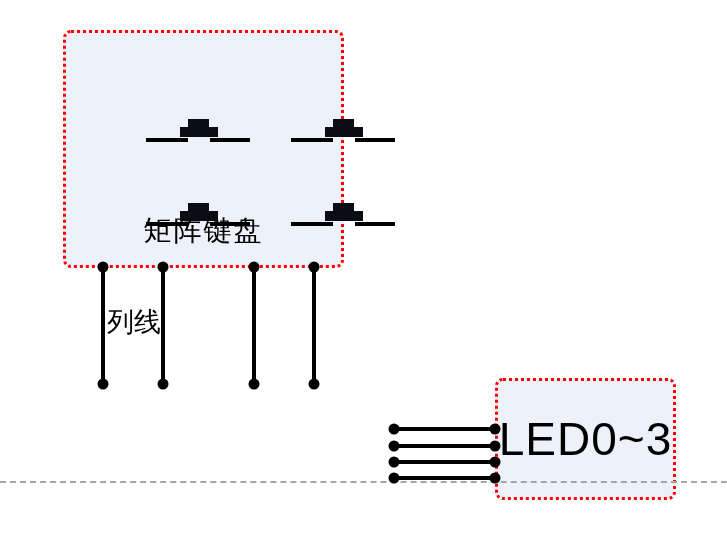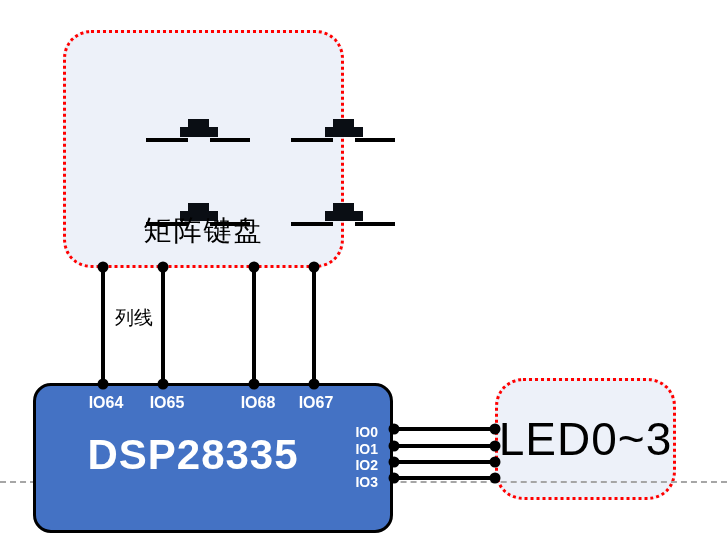--- a/index.html
+++ b/index.html
@@ -17,21 +17,21 @@
     background:#fff;
     overflow:hidden;
     font-family:"Liberation Sans","DejaVu Sans",sans-serif;
   }
 
   
   .soft-box{
     position:absolute;
     background:var(--box-fill);
     border:3px dotted var(--border-red);
-    border-radius:28px;
+    border-radius:8px;
     box-sizing:border-box;
   }
   .keyboard-box{left:63px;top:30px;width:281px;height:238px;z-index:1;}
   .led-box{left:495px;top:378px;width:181px;height:122px;z-index:1;
     display:flex;align-items:center;justify-content:center;}
 
   .led-label{
     font-size:46px;color:#000;letter-spacing:1px;
     line-height:1;white-space:nowrap;z-index:3;position:relative;
   }
@@ -78,21 +78,21 @@
   .h-wire{position:absolute;height:4px;background:var(--wire);left:393px;width:103px;z-index:4;}
   .hw-0{top:427px;} .hw-1{top:444px;} .hw-2{top:460px;} .hw-3{top:476px;}
 
   .dot{
     position:absolute;width:11px;height:11px;border-radius:50%;
     background:var(--wire);transform:translate(-50%,-50%);z-index:5;
   }
 
   .wire-label{
     position:absolute;top:308px;transform:translateX(-50%);
-    font-size:19px;color:#000;line-height:1.1;white-space:nowrap;
+    font-size:27px;color:#000;line-height:1.1;white-space:nowrap;
   }
   .wl-col{left:134px;} .wl-row{left:285px;}
 
   
   .guide-line{
     position:absolute;left:0;top:481px;width:727px;height:0;
     border-top:2px dashed var(--guide);z-index:2;
   }
 </style>
 </head>
@@ -130,31 +130,20 @@
     <div class="keyboard-label">矩阵键盘</div>
   </div>
 
   <div class="v-wire vw-0"></div>
   <div class="v-wire vw-1"></div>
   <div class="v-wire vw-2"></div>
   <div class="v-wire vw-3"></div>
 
   <div class="wire-label wl-col">列线</div>
 
-  <div class="dsp-box">
-    <span class="pin-top pt-0">IO64</span>
-    <span class="pin-top pt-1">IO65</span>
-    <span class="pin-top pt-2">IO68</span>
-    <span class="pin-top pt-3">IO67</span>
-    <div class="dsp-title">DSP28335</div>
-    <span class="pin-right pr-0">IO0</span>
-    <span class="pin-right pr-1">IO1</span>
-    <span class="pin-right pr-2">IO2</span>
-    <span class="pin-right pr-3">IO3</span>
-  </div>
 
   <div class="h-wire hw-0"></div>
   <div class="h-wire hw-1"></div>
   <div class="h-wire hw-2"></div>
   <div class="h-wire hw-3"></div>
 
   <div class="soft-box led-box">
     <span class="led-label">LED0~3</span>
   </div>
 

